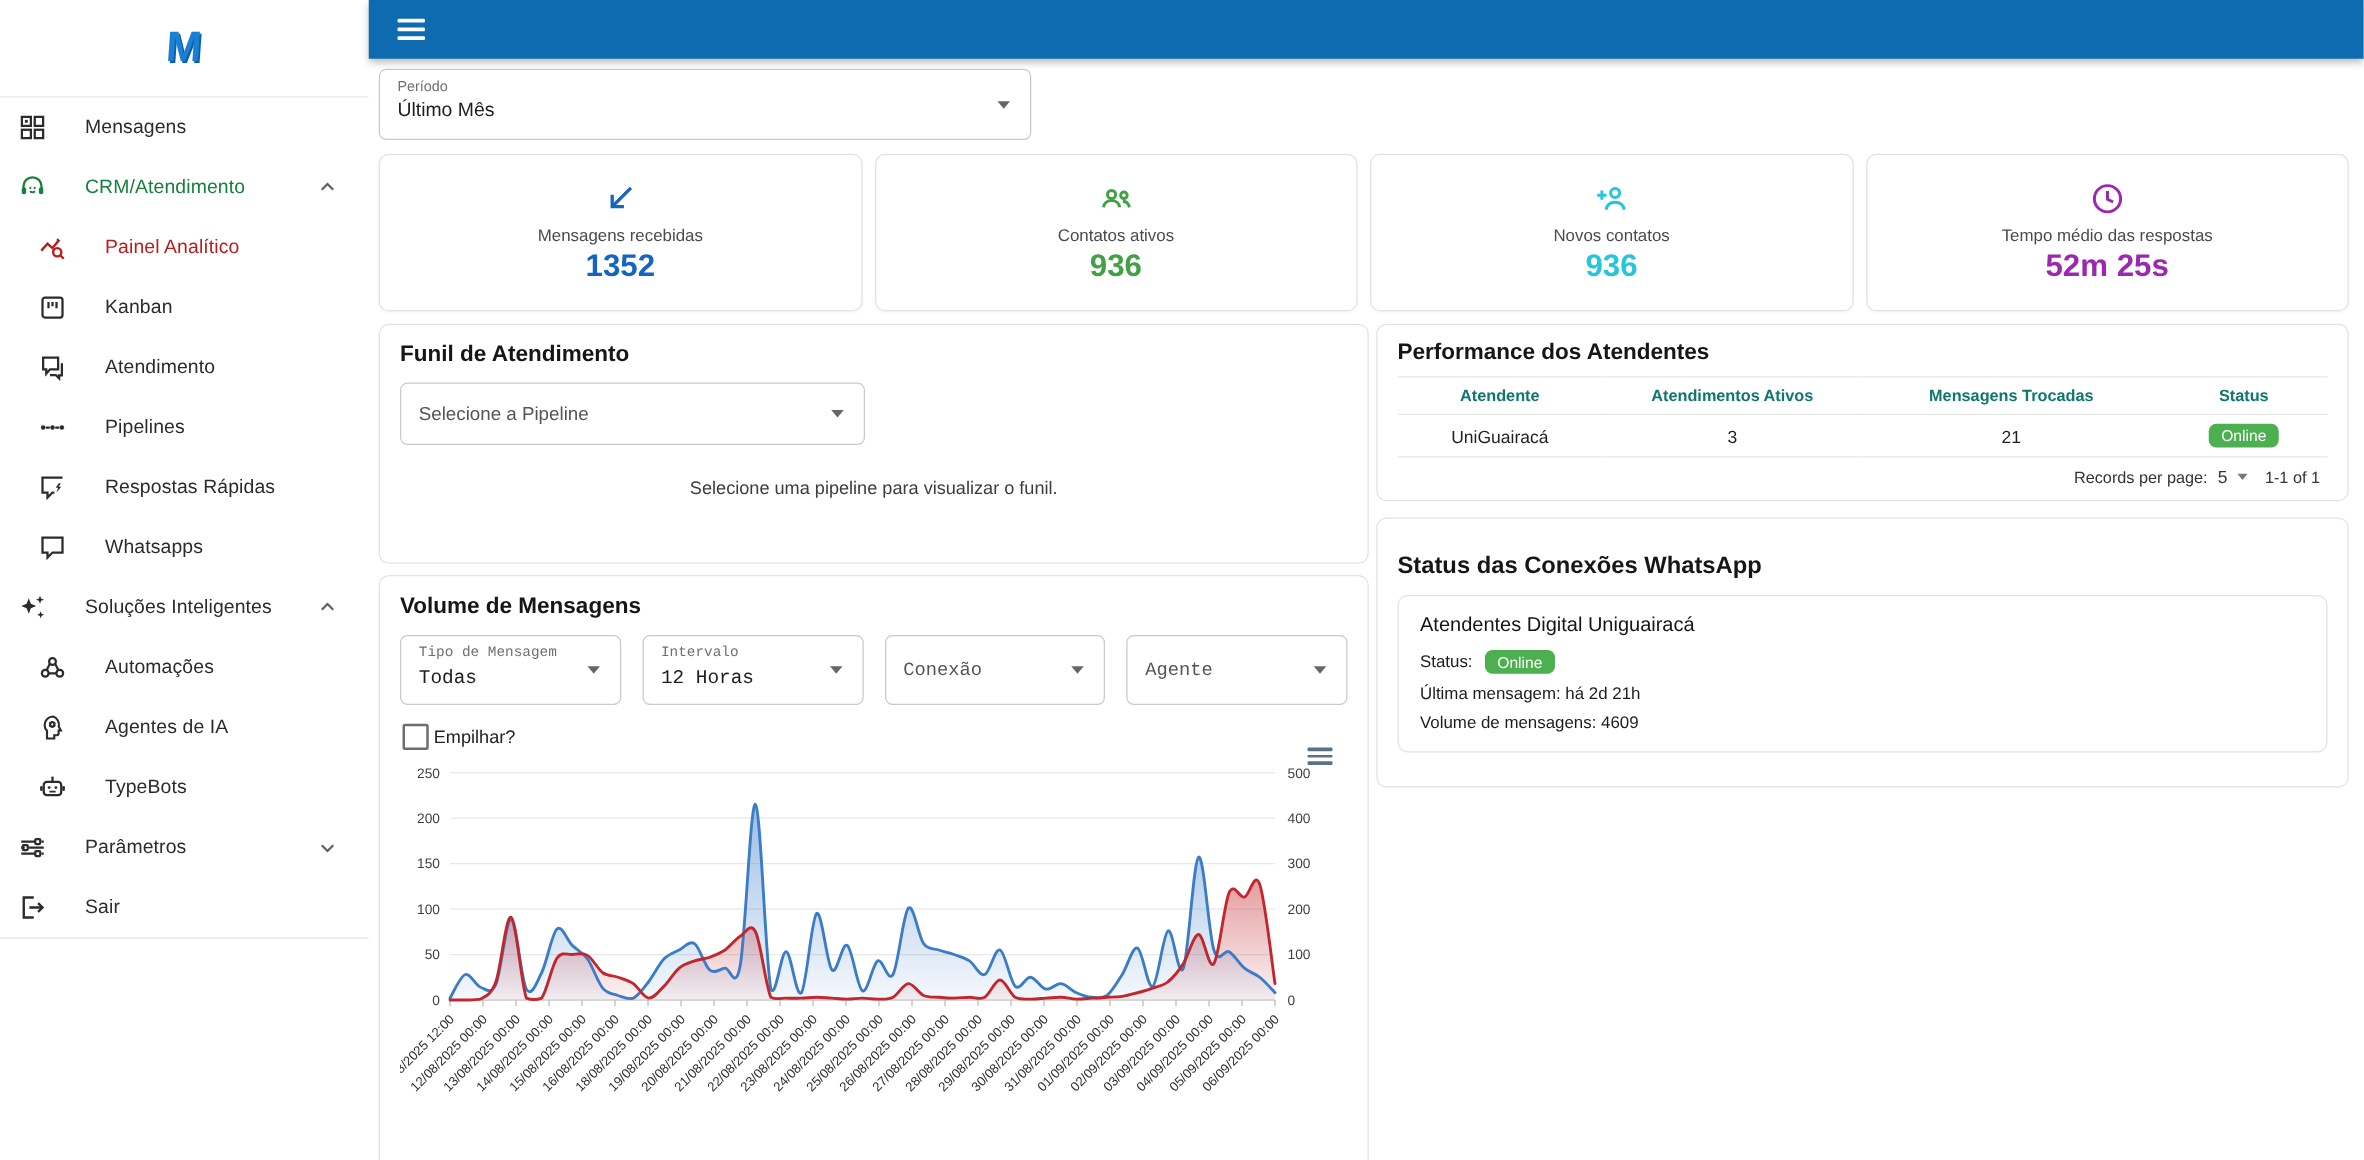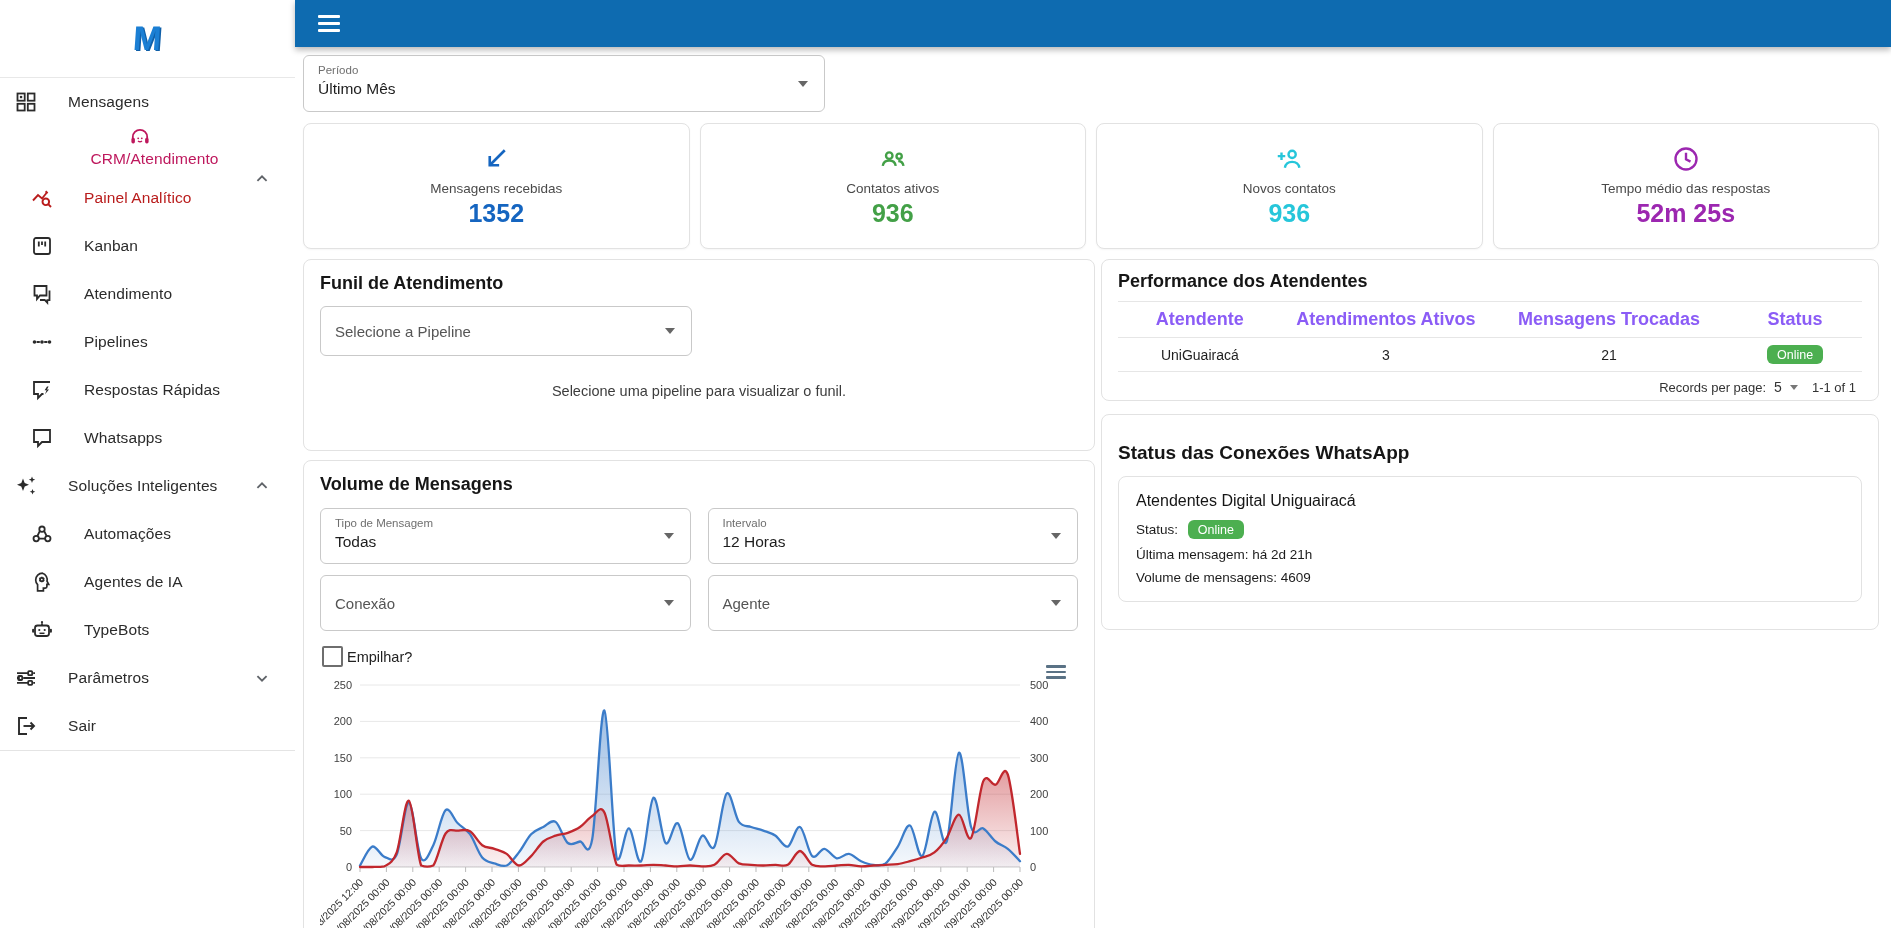--- a/index.html
+++ b/index.html
@@ -10,21 +10,21 @@
   
   .sidebar{width:295px;flex:none;background:#fff;display:flex;flex-direction:column;}
   .logo-row{height:78px;display:flex;align-items:center;justify-content:center;border-bottom:1px solid #e8e8e8;box-sizing:border-box;}
   .logo-m{font-size:34px;font-weight:900;color:#1b7fd4;text-shadow:1.5px 1px 0 #0f5fa8;transform:skewX(-4deg);}
   .nav{flex:none;}
   .nav-item{height:48px;display:flex;align-items:center;padding-left:14px;cursor:pointer;color:#2b2b2b;}
   .nav-item.sub{padding-left:30px;}
   .nav-item .ni{width:24px;height:24px;flex:none;margin-right:30px;}
   .nav-item .ni svg{width:24px;height:24px;display:block;}
   .nav-label{font-size:15.5px;letter-spacing:.1px;}
-  .nav-item.teal{color:#be185d;flex-direction:column;}
+  .nav-item.teal{color:#15803d;}
   .nav-item.active{color:#b91c1c;}
   .chev{margin-left:auto;margin-right:22px;width:22px;height:22px;color:#5f6368;}
   .chev svg{width:22px;height:22px;display:block;}
   .nav-bottom-divider{height:1px;background:#e4e4e4;margin-top:0;}
 
   
   .main{flex:1;display:flex;flex-direction:column;min-width:0;}
   .topbar{height:47px;flex:none;background:#0e6bb0;display:flex;align-items:center;padding-left:17px;box-shadow:0 3px 6px rgba(0,0,0,.28);position:relative;z-index:5;}
   .burger{width:34px;height:30px;display:flex;flex-direction:column;justify-content:center;gap:4px;cursor:pointer;background:none;border:none;padding:0 6px;}
   .burger span{display:block;width:22px;height:3px;background:#fff;border-radius:1px;}
@@ -55,36 +55,36 @@
   .panel{border:1px solid #e2e2e2;border-radius:8px;background:#fff;box-sizing:border-box;}
   .panel-title{font-size:18px;font-weight:600;color:#161616;}
 
   
   .funil{height:192px;padding:13px 16px;margin-bottom:9px;}
   .pipeline-select{width:372px;height:50px;margin-top:12px;display:flex;align-items:center;padding:0 14px;}
   .funil-empty{text-align:center;font-size:14.5px;color:#3c3c3c;margin-top:27px;}
 
   
   .volume{height:540px;padding:13px 16px;position:relative;}
-  .filters{display:grid;grid-template-columns:1fr 1fr;gap:11px 17px;margin-top:13px;}
+  .filters{display:grid;grid-template-columns:1fr 1fr 1fr 1fr;gap:11px 17px;margin-top:13px;font-family:Liberation Mono, monospace;}
   .filter{height:56px;padding:8px 14px;}
   .filter.ph-only{display:flex;align-items:center;}
   .stack-row{display:flex;align-items:center;gap:4px;margin:15px 0 0 2px;}
   .cbx{width:17px;height:17px;border:2px solid #6e6e6e;border-radius:2px;background:#fff;cursor:pointer;}
   .stack-label{font-size:14.5px;color:#222;}
   .chart-wrap{margin-top:2px;position:relative;}
   .chart-menu{position:absolute;right:12px;top:-4px;width:20px;display:flex;flex-direction:column;gap:3px;cursor:pointer;}
   .chart-menu span{display:block;height:2.6px;background:#5a7285;border-radius:1px;}
   #chart-svg{display:block;}
   #chart-svg text{font-family:"Liberation Sans",sans-serif;}
 
   
   .perf{height:142px;padding:11px 16px 0;margin-bottom:13px;}
   .perf table{width:100%;border-collapse:collapse;margin-top:9px;}
-  .perf th{font-size:18px;color:#8b5cf6;font-weight:600;border-top:1px solid #e6e6e6;border-bottom:1px solid #e6e6e6;padding:7px 4px;text-align:center;}
+  .perf th{font-size:13px;color:#0f766e;font-weight:600;border-top:1px solid #e6e6e6;border-bottom:1px solid #e6e6e6;padding:7px 4px;text-align:center;}
   .perf td{font-size:14px;color:#1f1f1f;padding:7px 4px;text-align:center;border-bottom:1px solid #e6e6e6;}
   .perf-footer{display:flex;justify-content:flex-end;align-items:center;gap:8px;padding:7px 6px 0;font-size:13px;color:#333;}
   .mini-caret{width:0;height:0;border-left:4.5px solid transparent;border-right:4.5px solid transparent;border-top:5.5px solid #777;}
   .chip{display:inline-block;background:#4caf50;color:#fff;font-size:12.5px;padding:2.5px 10px;border-radius:6px;}
 
   
   .wstatus{min-height:180px;padding:27px 16px;}
   .wstatus .panel-title{font-size:19px;}
   .conn-card{border:1px solid #e2e2e2;border-radius:8px;margin-top:12px;padding:15px 17px 16px;}
   .conn-name{font-size:16px;color:#151515;margin-bottom:10px;}

